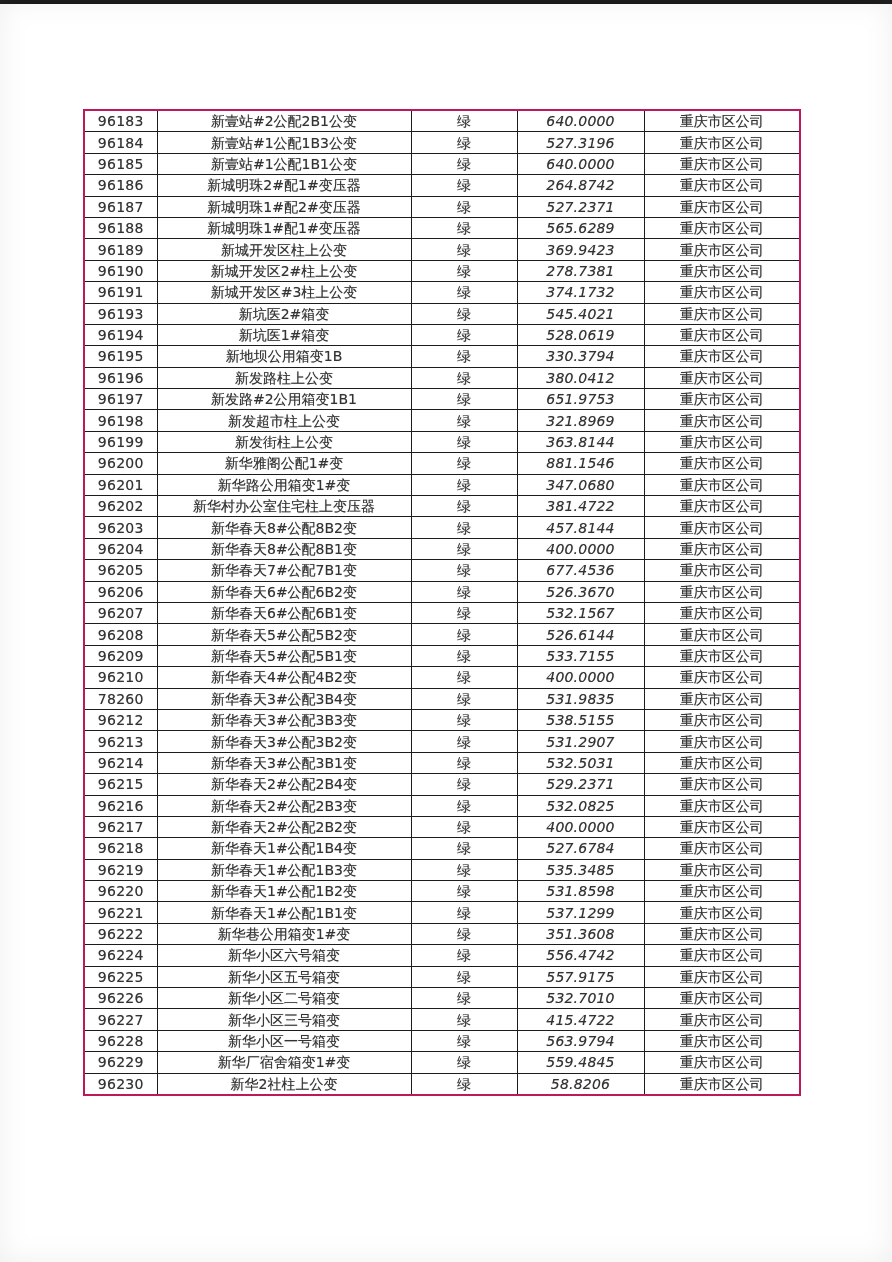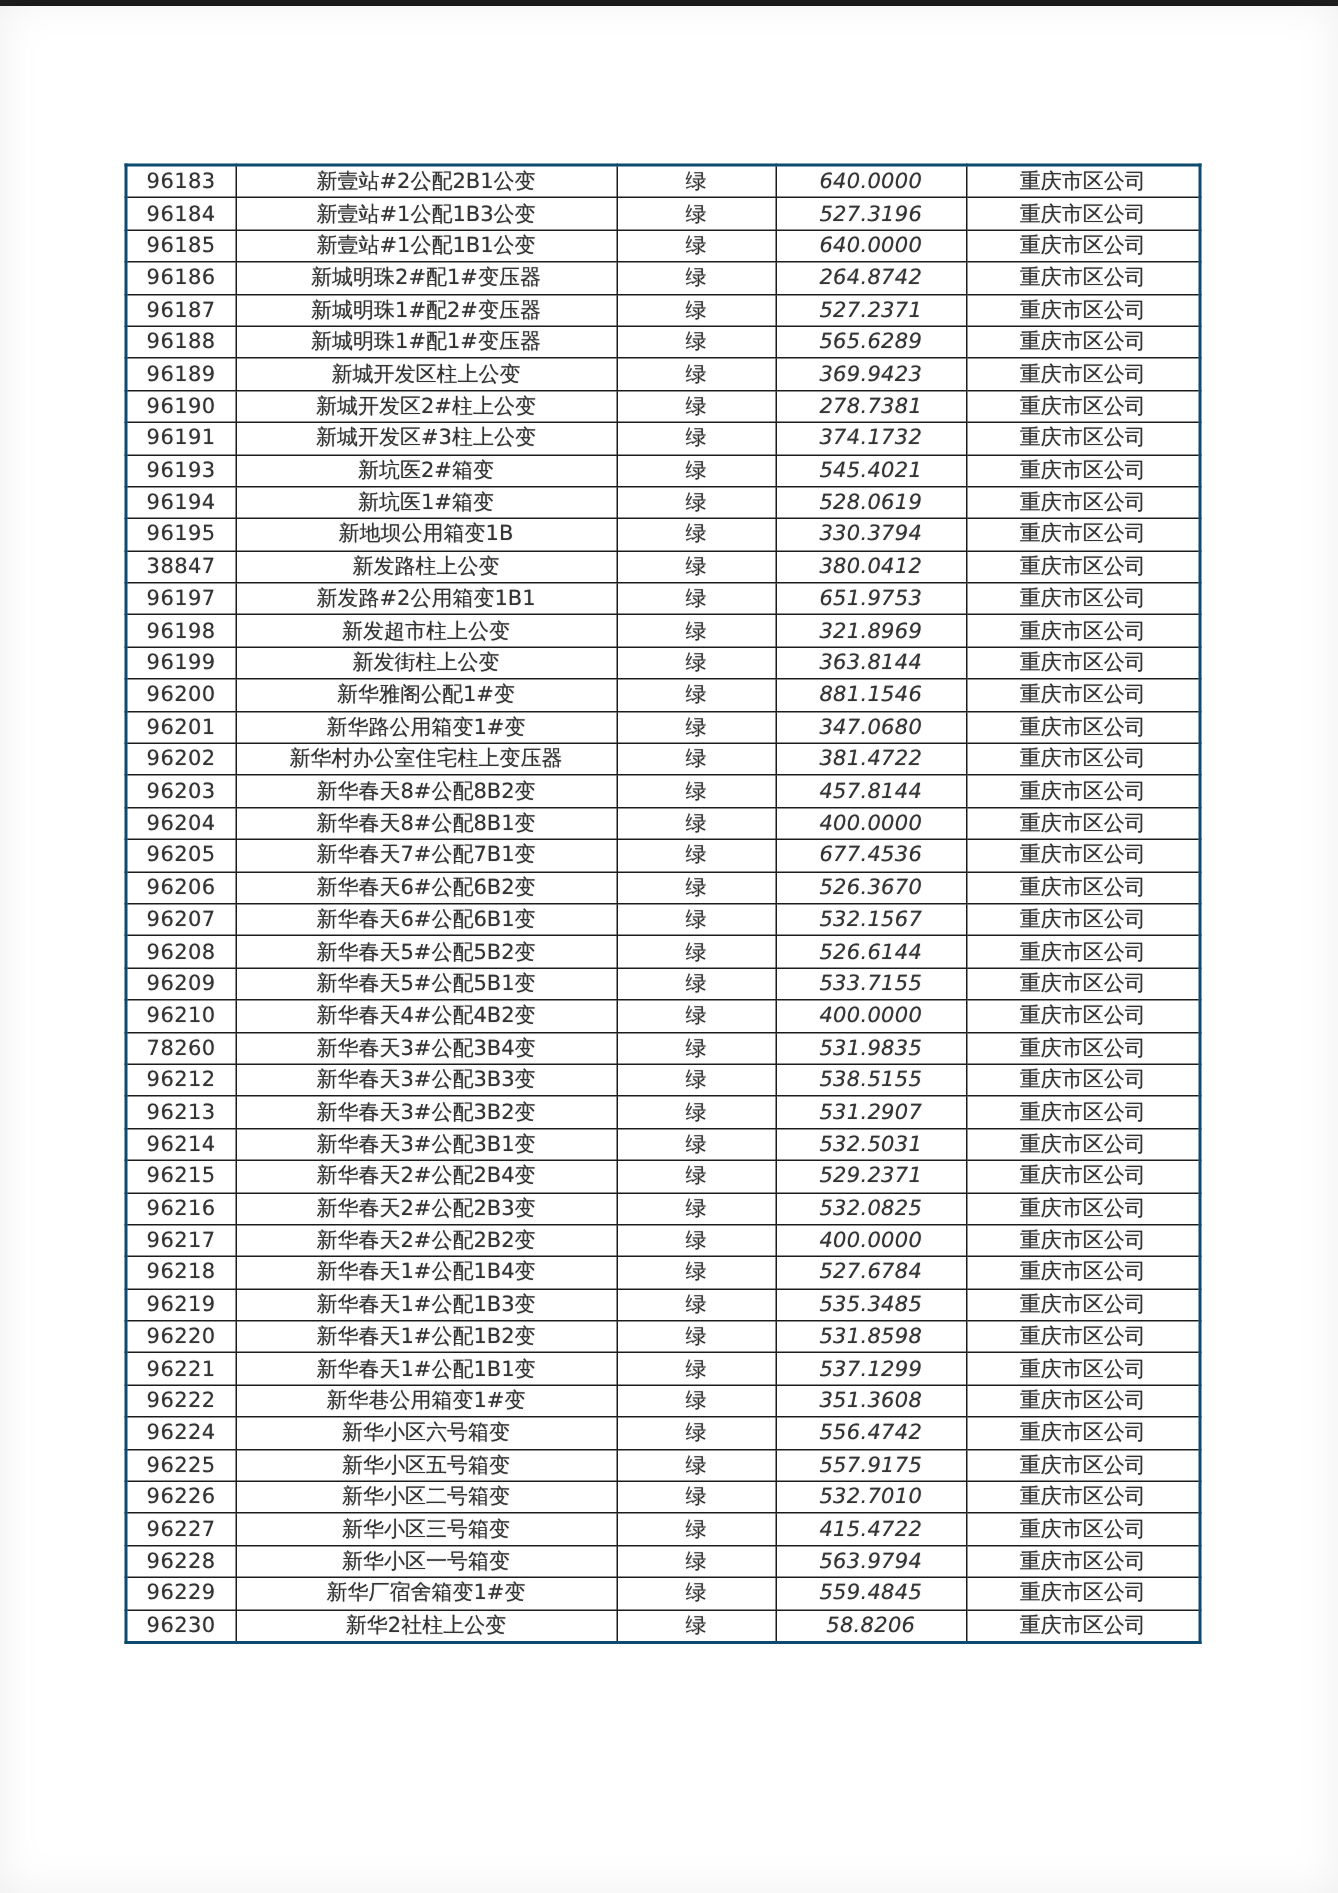--- a/index.html
+++ b/index.html
@@ -28,21 +28,21 @@
     width: 892px;
     height: 4px;
   }
   table.grid {
     position: absolute;
     left: 83px;
     top: 109px;
     width: 716px;
     border-collapse: collapse;
     table-layout: fixed;
-    border: 2px solid #0c4a6e;
+    border: 2px solid #be185d;
   }
   table.grid td {
     border: 1px solid #1c1c1c;
     height: 20.4px;
     padding: 0;
     text-align: center;
     vertical-align: middle;
     font-size: 14px;
     line-height: 20px;
     color: #333333;
@@ -166,21 +166,21 @@
 
   <tr>
     <td class="c-id">96195</td>
     <td class="c-name">新地坝公用箱变1B</td>
     <td class="c-status">绿</td>
     <td class="c-value">330.3794</td>
     <td class="c-company">重庆市区公司</td>
   </tr>
 
   <tr>
-    <td class="c-id">38847</td>
+    <td class="c-id">96196</td>
     <td class="c-name">新发路柱上公变</td>
     <td class="c-status">绿</td>
     <td class="c-value">380.0412</td>
     <td class="c-company">重庆市区公司</td>
   </tr>
 
   <tr>
     <td class="c-id">96197</td>
     <td class="c-name">新发路#2公用箱变1B1</td>
     <td class="c-status">绿</td>

